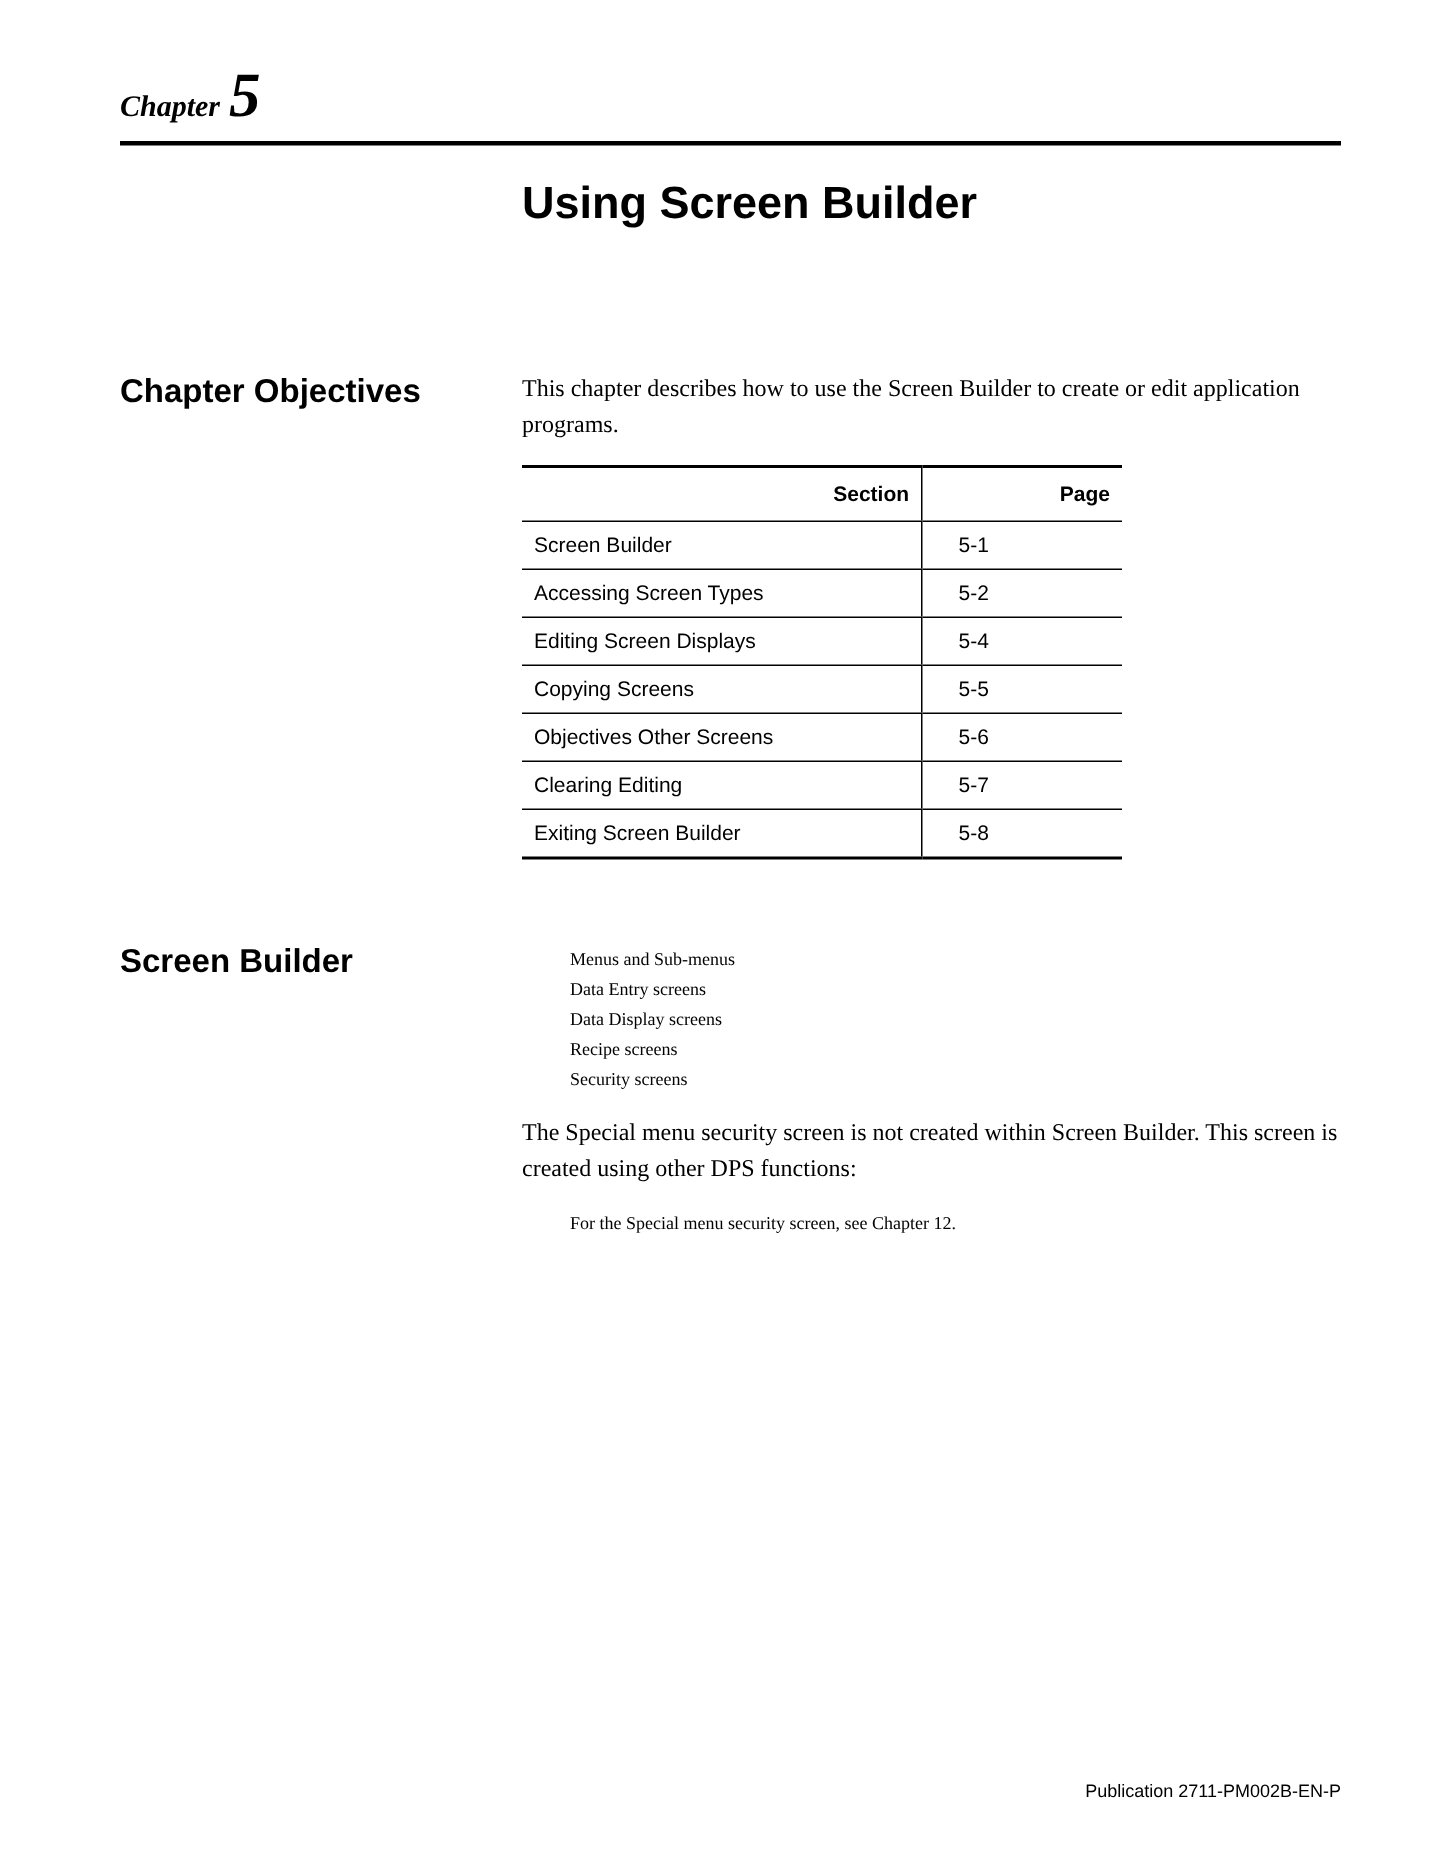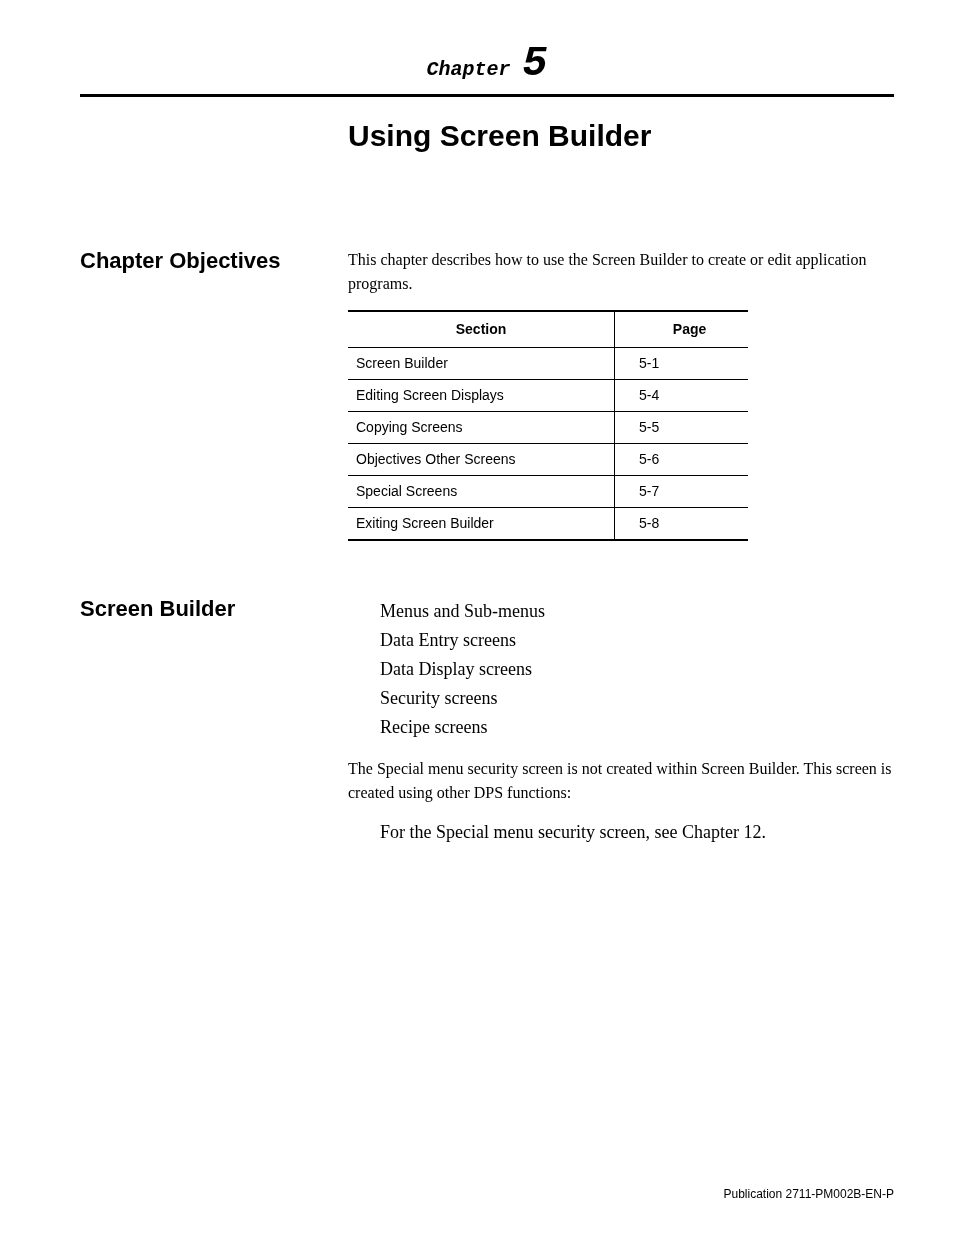--- a/index.html
+++ b/index.html
@@ -13,22 +13,22 @@
       position: relative;
       box-sizing: border-box;
     }
     .page {
       padding: 40px 60px 0 80px;
       box-sizing: border-box;
       height: 100%;
       position: relative;
     }
     .chapter-header {
-      text-align: center;
-      font-family: Liberation Mono, monospace;
+      text-align: left;
+      font-family: Liberation Serif, serif;
       margin-bottom: 6px;
     }
     .chapter-label {
       font-style: italic;
       font-weight: bold;
       font-size: 20px;
       vertical-align: baseline;
     }
     .chapter-number {
       font-style: italic;
@@ -75,21 +75,21 @@
       margin: 0 0 14px 0;
     }
     .toc-table {
       border-collapse: collapse;
       width: 400px;
       margin-top: 8px;
       font-family: Arial, Helvetica, sans-serif;
       font-size: 14px;
     }
     .toc-table th {
-      text-align: center;
+      text-align: right;
       font-weight: bold;
       padding: 7px 8px;
       border-top: 2px solid #000;
       border-bottom: 1px solid #000;
     }
     .toc-table td {
       padding: 5px 8px;
       border-bottom: 1px solid #000;
     }
     .toc-table th.col-section,
@@ -105,21 +105,21 @@
     .toc-table tr:last-child td {
       border-bottom: 2px solid #000;
     }
     .bullet-list {
       margin: 0 0 16px 0;
       padding-left: 32px;
       list-style: none;
     }
     .bullet-list li {
       margin: 2px 0;
-      font-size: 18px;
+      font-size: 12px;
     }
     .footer {
       position: absolute;
       bottom: 34px;
       right: 60px;
       font-family: Liberation Sans, sans-serif;
       font-size: 12px;
     }
   </style>
 </head>
@@ -146,53 +146,57 @@
             <th class="col-section">Section</th>
             <th class="col-page">Page</th>
           </tr>
         </thead>
         <tbody>
           <tr>
             <td class="col-section">Screen Builder</td>
             <td class="col-page">5-1</td>
           </tr>
           <tr>
+            <td class="col-section">Accessing Screen Types</td>
+            <td class="col-page">5-2</td>
+          </tr>
+          <tr>
             <td class="col-section">Editing Screen Displays</td>
             <td class="col-page">5-4</td>
           </tr>
           <tr>
             <td class="col-section">Copying Screens</td>
             <td class="col-page">5-5</td>
           </tr>
           <tr>
             <td class="col-section">Objectives Other Screens</td>
             <td class="col-page">5-6</td>
           </tr>
           <tr>
-            <td class="col-section">Special Screens</td>
+            <td class="col-section">Clearing Editing</td>
             <td class="col-page">5-7</td>
           </tr>
           <tr>
             <td class="col-section">Exiting Screen Builder</td>
             <td class="col-page">5-8</td>
           </tr>
         </tbody>
       </table>
     </div>
   </div>
 
   <div class="section">
     <div class="section-heading">Screen Builder</div>
     <div class="section-body">
       <ul class="bullet-list">
         <li>Menus and Sub-menus</li>
         <li>Data Entry screens</li>
         <li>Data Display screens</li>
+        <li>Recipe screens</li>
         <li>Security screens</li>
-        <li>Recipe screens</li>
       </ul>
       <p class="body-para">The Special menu security screen is not created within Screen Builder. This screen is created using other DPS functions:</p>
       <ul class="bullet-list">
         <li>For the Special menu security screen, see Chapter 12.</li>
       </ul>
     </div>
   </div>
 
   <div class="footer">Publication 2711-PM002B-EN-P</div>
 </div>

